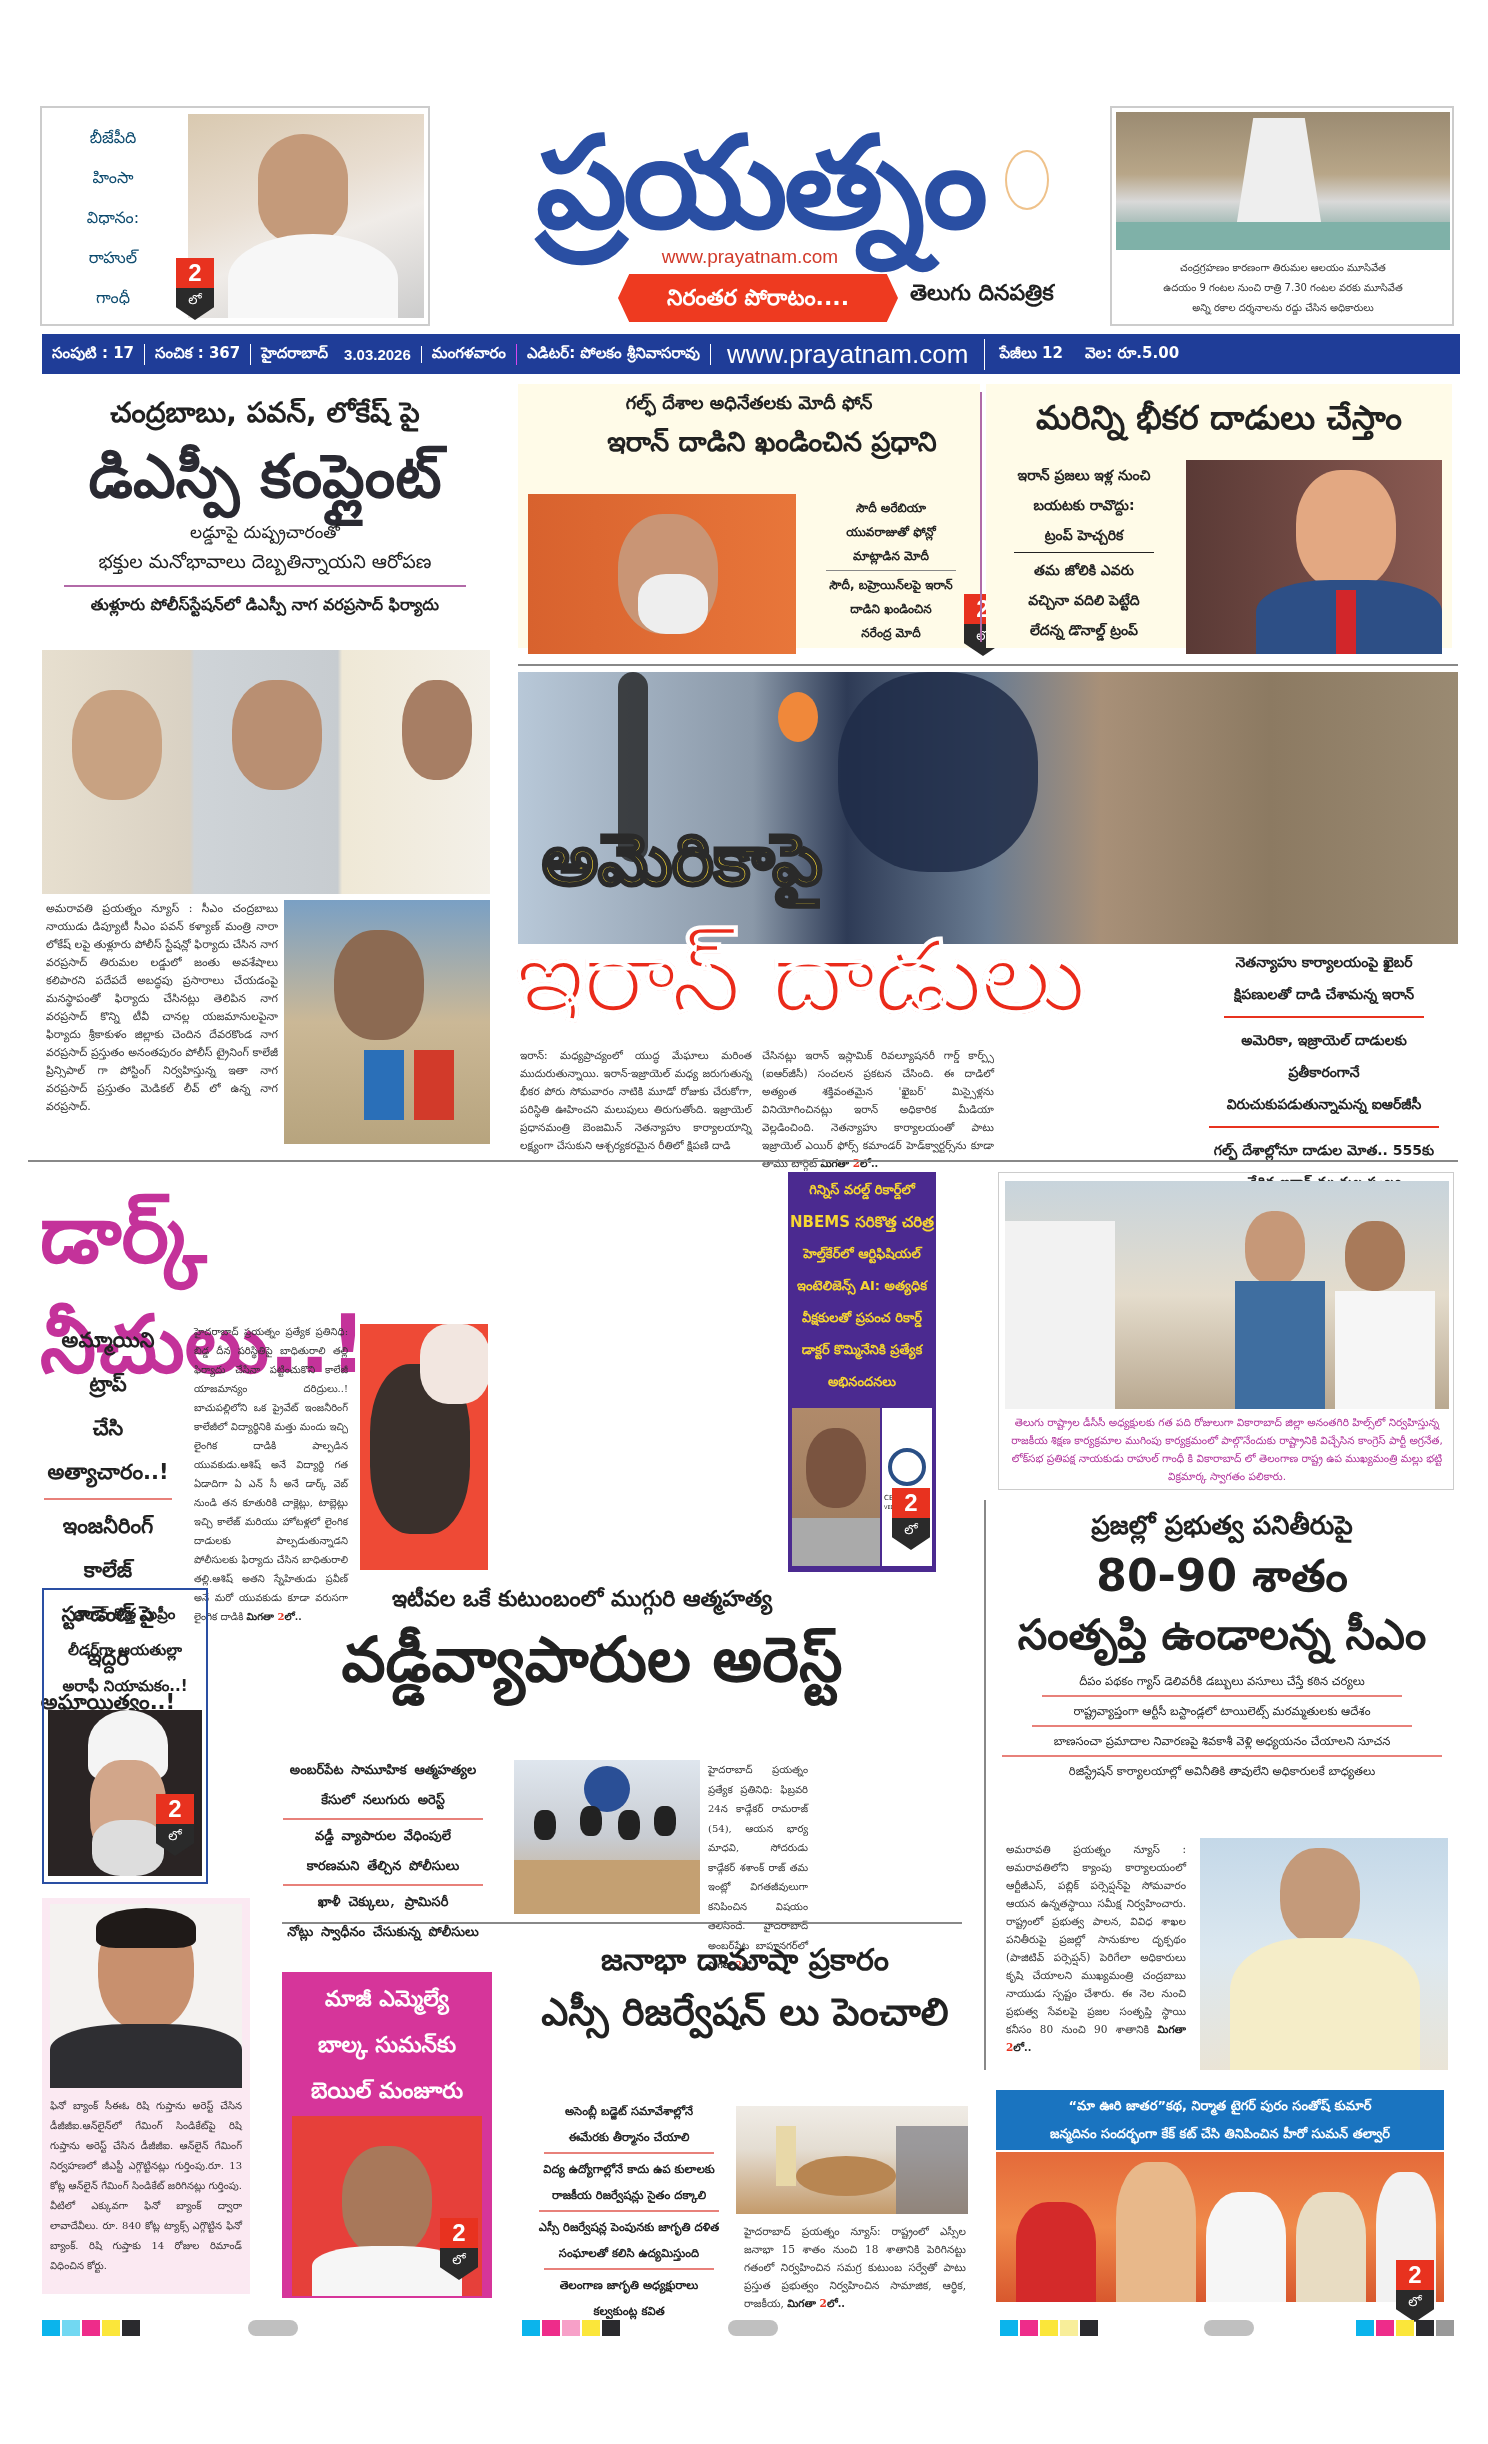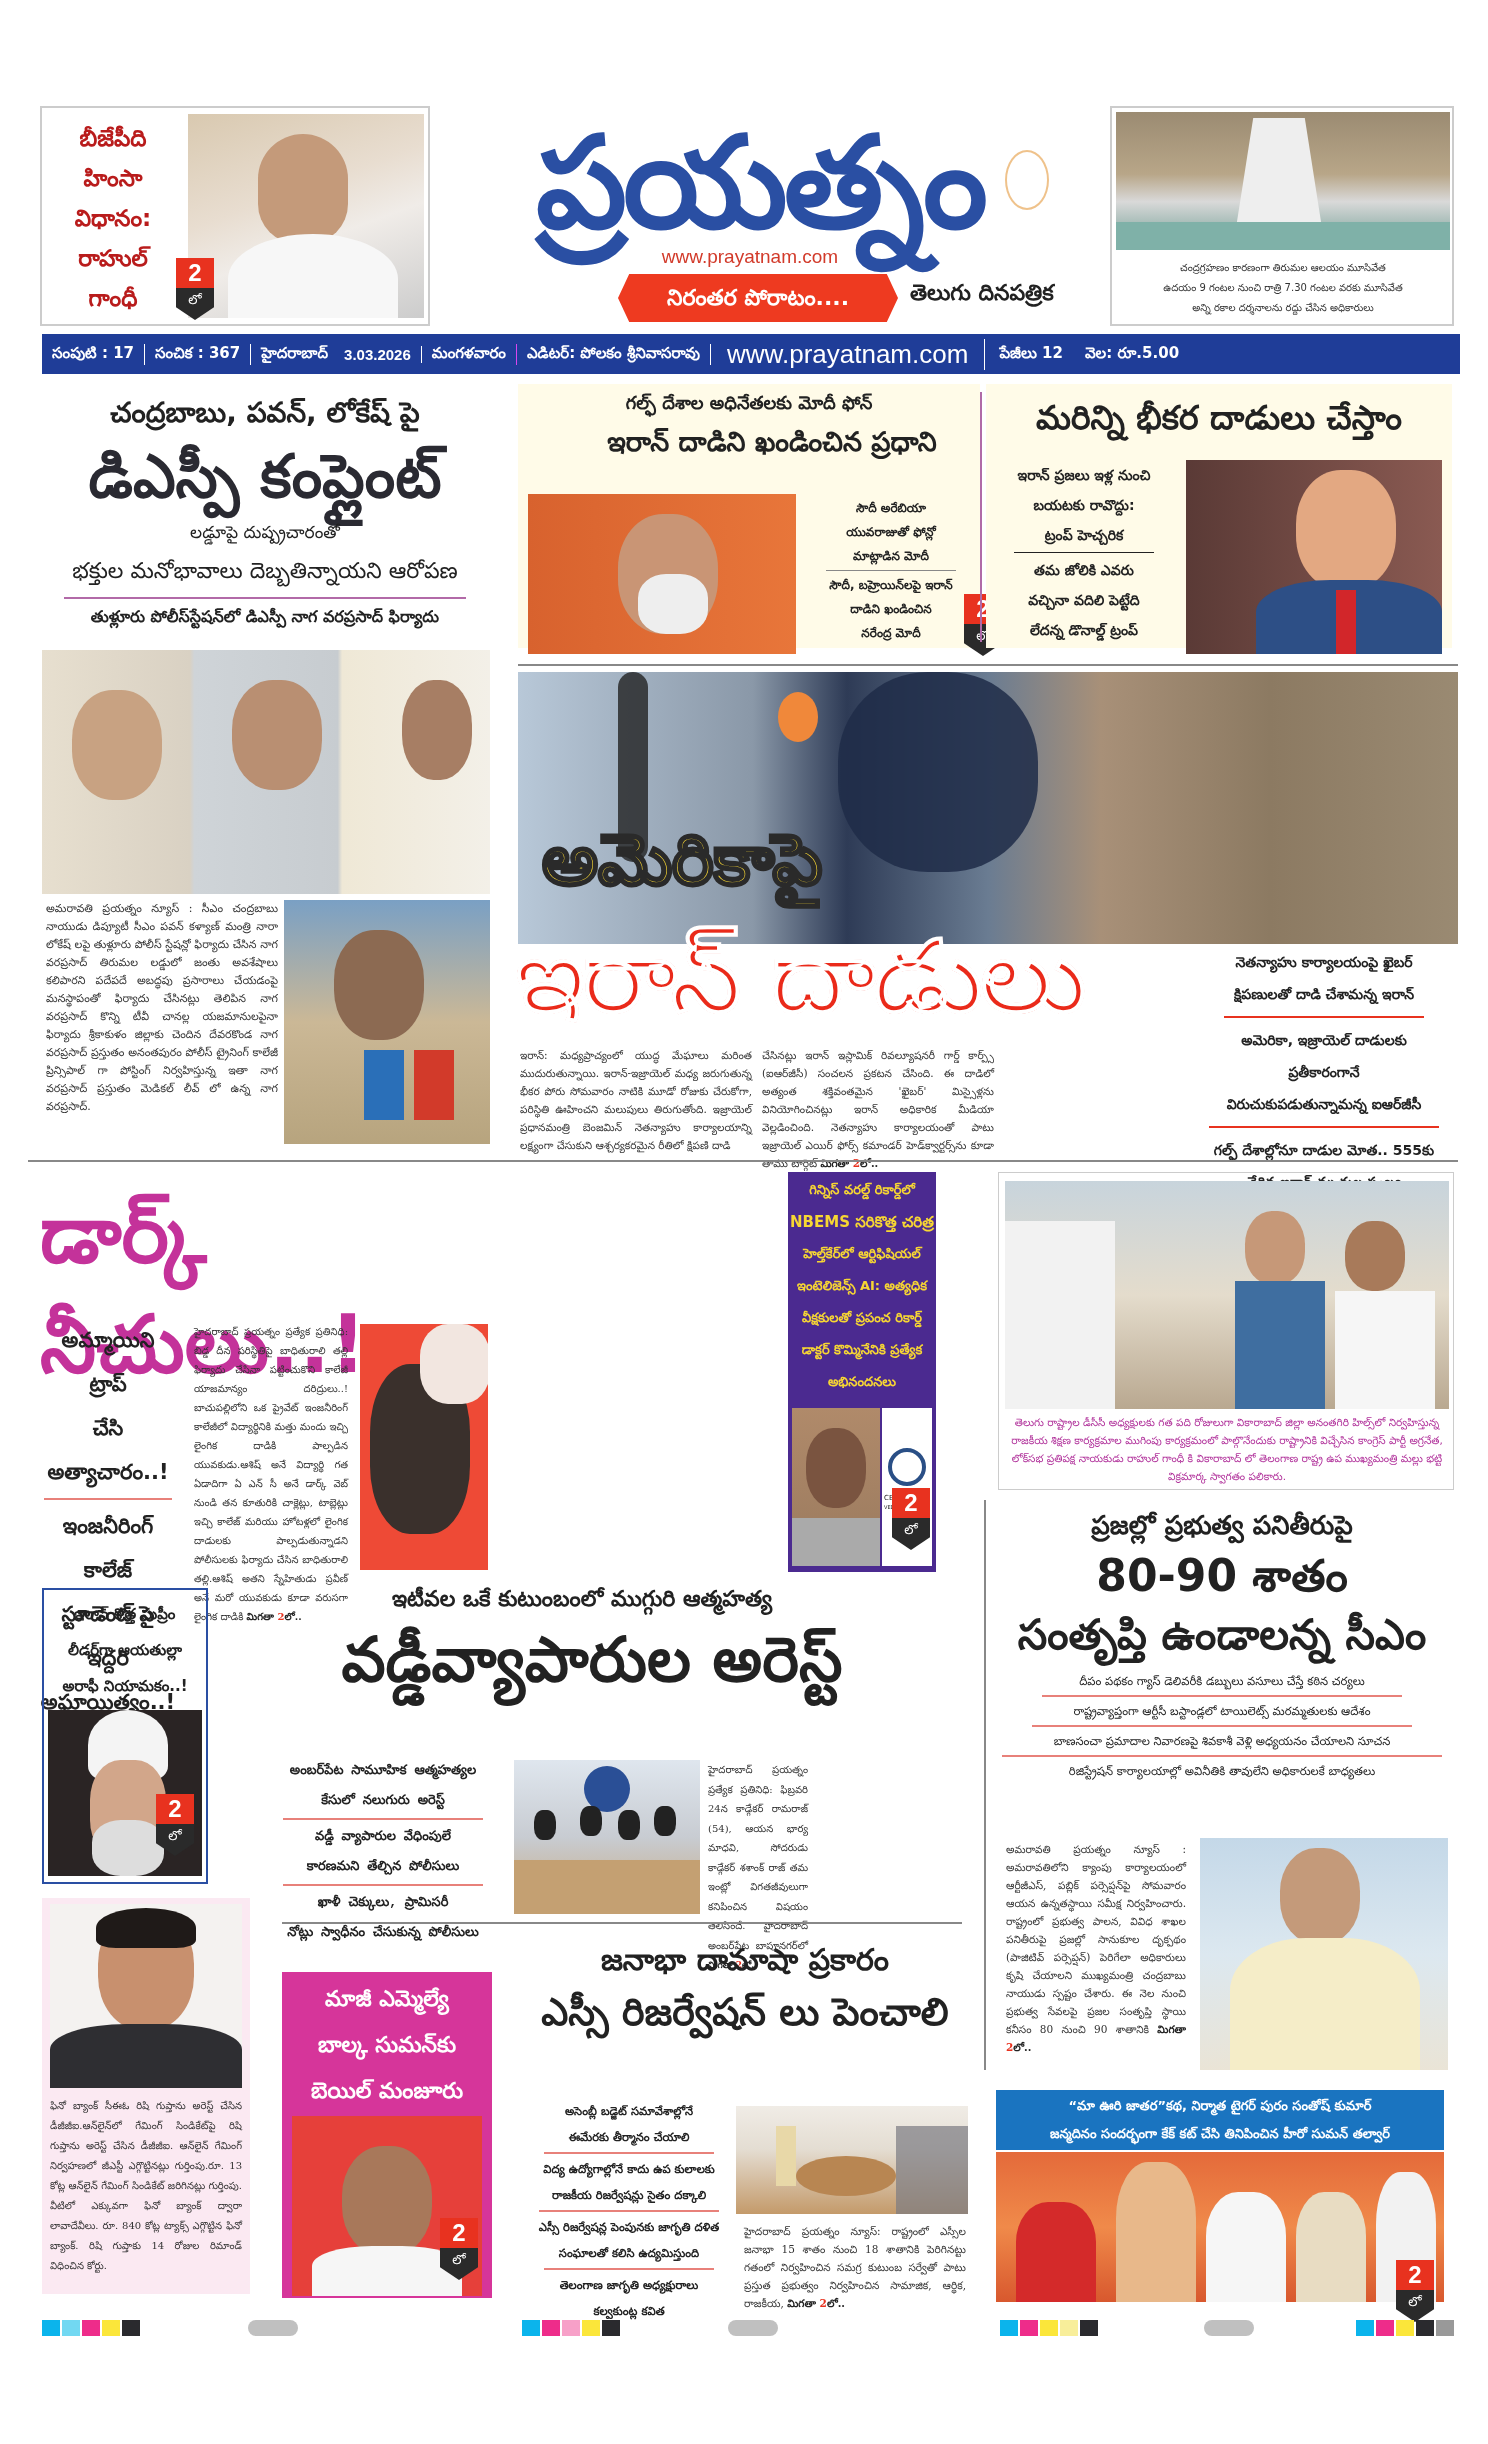--- a/index.html
+++ b/index.html
@@ -13,21 +13,21 @@
 .badge .bot{width:38px;height:32px;background:#2a2a2a;color:#fff;font-size:13px;text-align:center;line-height:24px;clip-path:polygon(0 0,100% 0,100% 60%,50% 100%,0 60%)}
 .hr{position:absolute;height:2px;background:#888}
 .redline{height:2px;background:#e8817a;margin:6px auto}
 .more{font-weight:bold;color:#222}
 .more b{color:#e8321f}
 </style>
 </head>
 <body>
 
 <div class="abs" style="left:40px;top:106px;width:390px;height:220px;border:2px solid #ccc;">
-  <div class="abs c" style="left:6px;top:10px;width:130px;font-weight:bold;font-size:23px;line-height:40px;color:#b91c1c;">
+  <div class="abs c" style="left:6px;top:10px;width:130px;font-weight:normal;font-size:16px;line-height:40px;color:#0c4a6e;">
     <div>బీజేపీది</div>
     <div>హింసా</div>
     <div>విధానం:</div>
     <div>రాహుల్</div>
     <div>గాంధీ</div>
   </div>
   <div class="img" style="left:146px;top:6px;width:236px;height:204px;background:linear-gradient(160deg,#d9c9b0 0%,#e8ddd0 40%,#f0ece8 60%,#ccc 100%);">
     <div class="abs" style="left:70px;top:20px;width:90px;height:110px;border-radius:45px 45px 40px 40px;background:#c49a7a;"></div>
     <div class="abs" style="left:40px;top:120px;width:170px;height:90px;border-radius:50% 50% 0 0;background:#f7f7f7;"></div>
   </div>
@@ -64,21 +64,21 @@
   <span style="padding:0 10px;border-right:1px solid #fff;">ఎడిటర్: పోలకం శ్రీనివాసరావు</span>
   <span style="padding:0 16px;border-right:1px solid #fff;font-family:'Liberation Sans',sans-serif;font-weight:normal;font-size:26px;">www.prayatnam.com</span>
   <span style="padding:0 14px;">పేజీలు 12</span>
   <span style="padding:0 8px;">వెల: రూ.5.00</span>
 </div>
 
 <div class="abs" style="left:40px;top:384px;width:450px;height:760px;">
   <div class="c" style="font-size:28px;font-weight:bold;color:#222;margin-top:12px;">చంద్రబాబు, పవన్, లోకేష్ పై</div>
   <div class="c" style="font-size:60px;font-weight:bold;color:#2a2a32;line-height:80px;">డిఎస్పీ కంప్లైంట్</div>
   <div class="c" style="font-size:17px;margin-top:6px;">లడ్డూపై దుష్ప్రచారంతో</div>
-  <div class="c" style="font-size:22px;margin-top:12px;">భక్తుల మనోభావాలు దెబ్బతిన్నాయని ఆరోపణ</div>
+  <div class="c" style="font-size:19px;margin-top:4px;">భక్తుల మనోభావాలు దెబ్బతిన్నాయని ఆరోపణ</div>
   <div style="height:2px;background:#b26aa8;margin:8px 24px;"></div>
   <div class="c" style="font-size:16px;font-weight:bold;">తుళ్లూరు పోలీస్‌స్టేషన్‌లో డిఎస్పీ నాగ వరప్రసాద్ ఫిర్యాదు</div>
   <div class="img" style="left:2px;top:266px;width:448px;height:244px;background:linear-gradient(90deg,#e7dfcf 0%,#d9d1c3 33%,#cfd4d8 34%,#c7ccd0 66%,#efe8d6 67%,#f3f0e8 100%);">
     <div class="abs" style="left:30px;top:40px;width:90px;height:110px;border-radius:45%;background:#c8a282;"></div>
     <div class="abs" style="left:190px;top:30px;width:90px;height:110px;border-radius:45%;background:#b98f72;"></div>
     <div class="abs" style="left:360px;top:30px;width:70px;height:100px;border-radius:45%;background:#a77e64;"></div>
   </div>
   <div class="abs body-text" style="left:6px;top:516px;width:232px;">అమరావతి ప్రయత్నం న్యూస్ : సీఎం చంద్రబాబు నాయుడు డిప్యూటీ సీఎం పవన్ కళ్యాణ్ మంత్రి నారా లోకేష్ లపై తుళ్లూరు పోలీస్ స్టేషన్లో ఫిర్యాదు చేసిన నాగ వరప్రసాద్ తిరుమల లడ్డులో జంతు అవశేషాలు కలిపారని పదేపదే అబద్ధపు ప్రసారాలు చేయడంపై మనస్థాపంతో ఫిర్యాదు చేసినట్లు తెలిపిన నాగ వరప్రసాద్ కొన్ని టీవీ చానల్ల యజమానులపైనా ఫిర్యాదు శ్రీకాకుళం జిల్లాకు చెందిన దేవరకొండ నాగ వరప్రసాద్ ప్రస్తుతం అనంతపురం పోలీస్ ట్రైనింగ్ కాలేజీ ప్రిన్సిపాల్ గా పోస్టింగ్ నిర్వహిస్తున్న ఇతా నాగ వరప్రసాద్ ప్రస్తుతం మెడికల్ లీవ్ లో ఉన్న నాగ వరప్రసాద్.</div>
   <div class="img" style="left:244px;top:516px;width:206px;height:244px;background:linear-gradient(180deg,#7aa0c4 0%,#cbb896 50%,#b7a47e 100%);">
     <div class="abs" style="left:50px;top:30px;width:90px;height:110px;border-radius:45%;background:#8c6a52;"></div>

